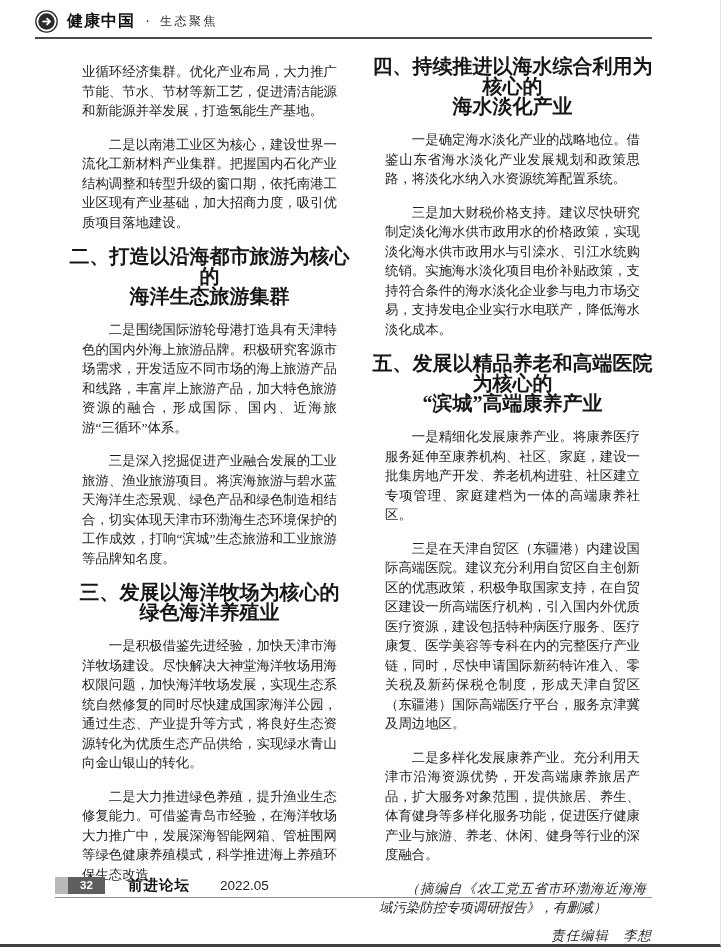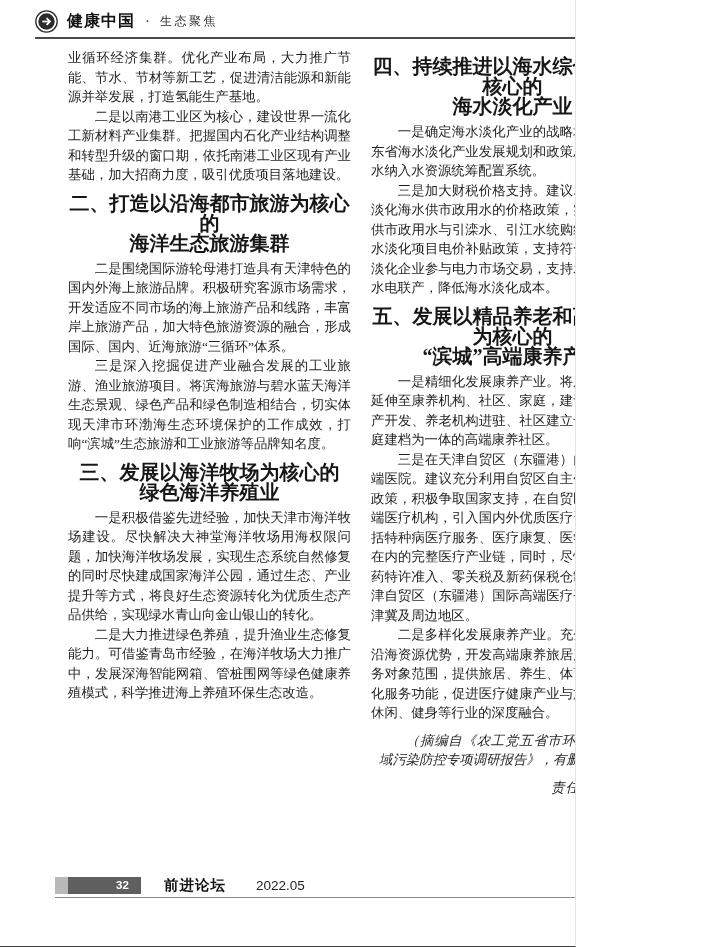--- a/index.html
+++ b/index.html
@@ -1,24 +1,24 @@
 <!DOCTYPE html>
 <html><head>
 <meta charset="utf-8">
 <style>
   html, body { margin: 0; padding: 0; background: #ffffff; }
   .page {
     position: relative;
-    width: 576px;
+    width: 721px;
     height: 947px;
     background: #ffffff;
     overflow: hidden;
     box-sizing: border-box;
     border-right: 1px solid #e3e3e3;
-    border-bottom: 1px solid #404040;
+    border-bottom: 3px solid #404040;
     font-family: "Liberation Serif", "DejaVu Serif", serif;
     color: #1e1e1e;
   }
 
   
   .header {
     position: absolute;
     left: 35px;
     top: 10px;
     width: 617px;
@@ -54,21 +54,21 @@
     display: flex;
     gap: 20px;
   }
   .col {
     width: 283px;
     flex: 0 0 auto;
     font-size: 13.4px;
     line-height: 19.5px;
     text-align: justify;
   }
-  .para { margin: 0; text-indent: 2em; }
+  .para { margin: 14px; text-indent: 2em; }
   .para.no-indent { text-indent: 0; }
   .heading {
     font-size: 20px;
     line-height: 20px;
     font-weight: bold;
     text-align: center;
     margin: 8px 0 6px 0;
     white-space: pre-line;
     color: #161616;
   }
@@ -87,21 +87,20 @@
   .pn-lead { width: 13px; height: 17px; background: #b9b9b9; flex: 0 0 auto; }
   .pn-box {
     width: 37px; height: 17px;
     background: #5f5f5f;
     color: #ffffff;
     font-family: "Liberation Sans", "DejaVu Sans", sans-serif;
     font-weight: bold;
     font-size: 11.5px;
     display: flex; align-items: center; justify-content: center;
     flex: 0 0 auto;
-    padding-left: 36px;
   }
   .journal {
     margin-left: 23px;
     font-family: "Liberation Sans", "DejaVu Sans", sans-serif;
     font-weight: bold;
     font-size: 14.5px;
     color: #111;
     letter-spacing: 1px;
   }
   .issue {

